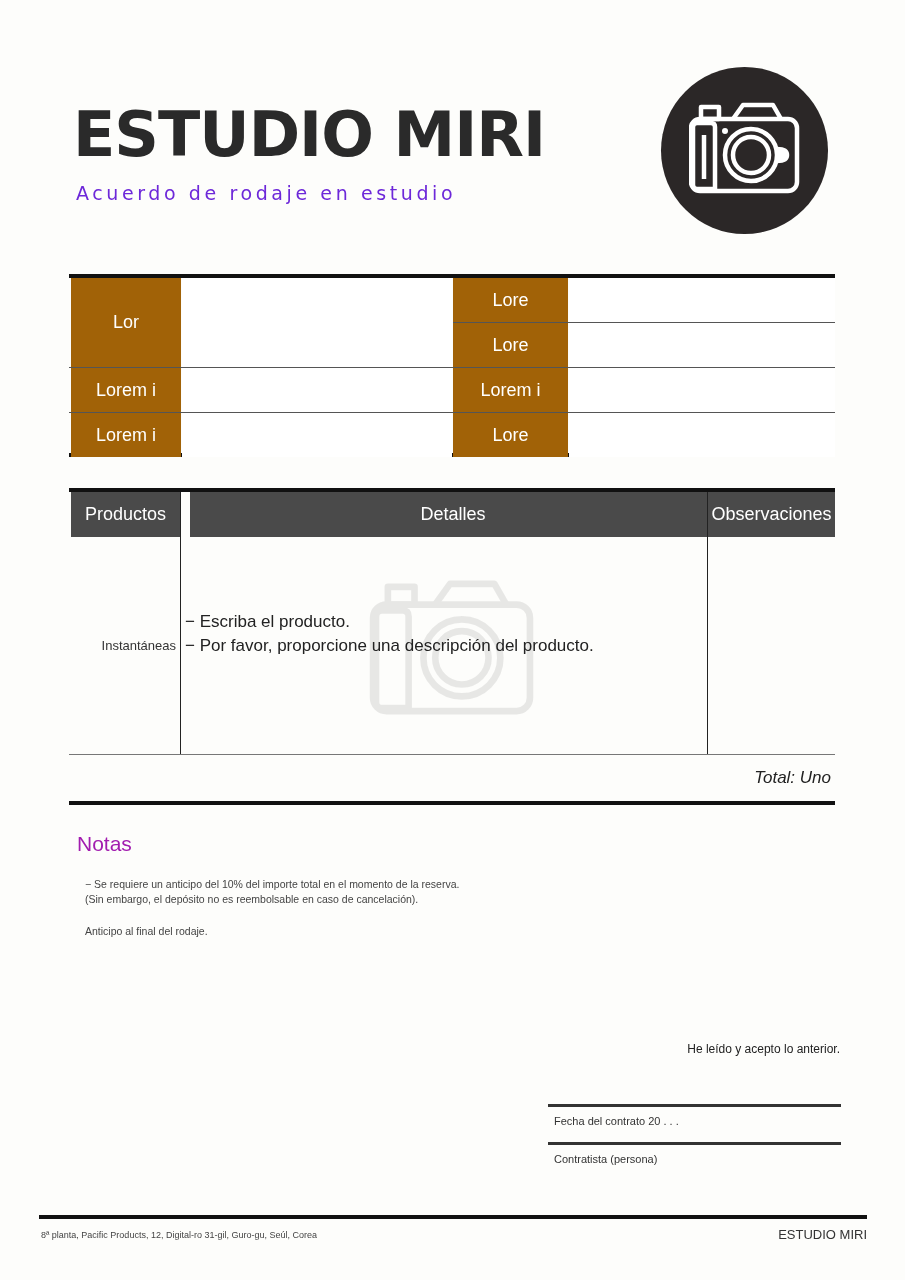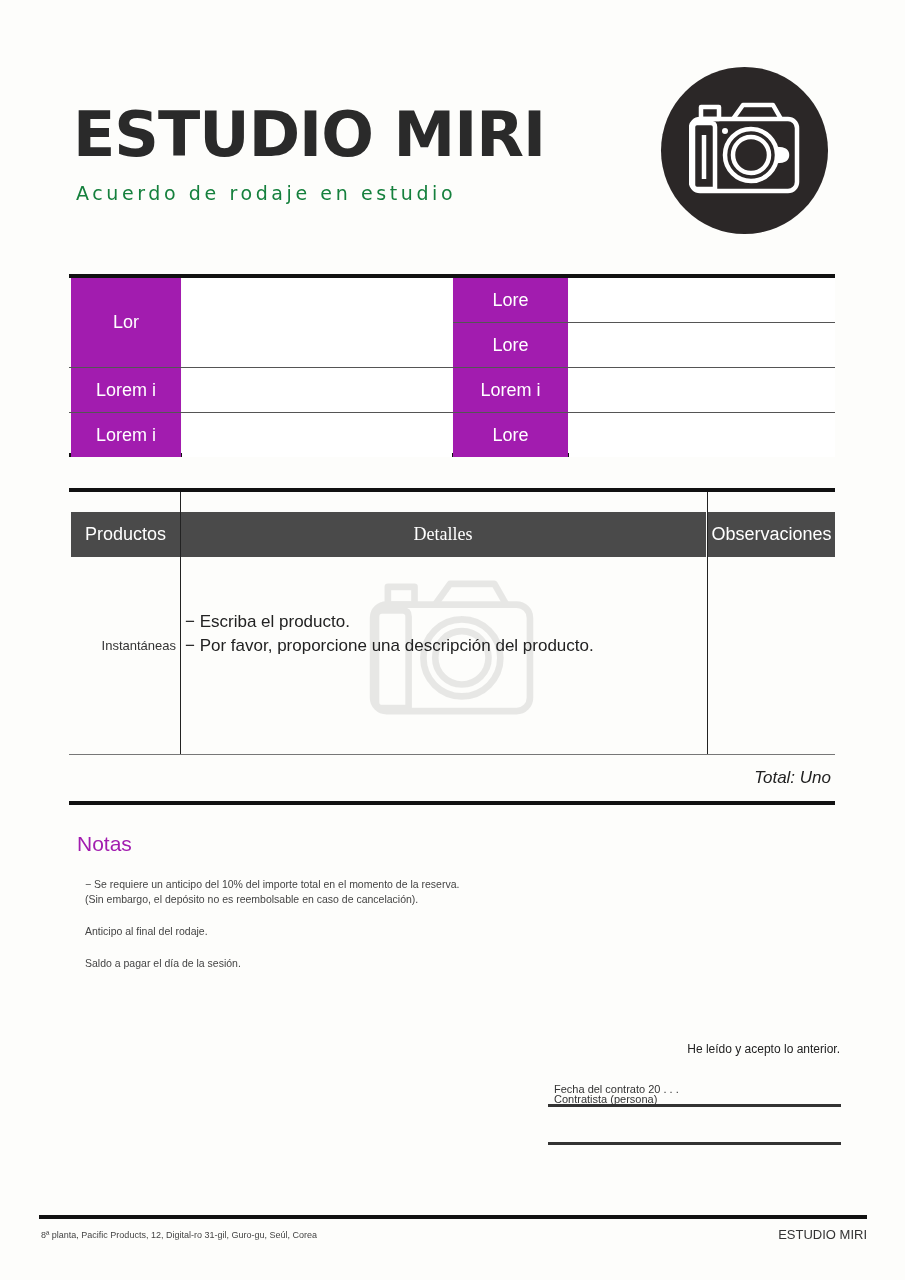--- a/index.html
+++ b/index.html
@@ -7,63 +7,63 @@
   body { position: relative; font-family: "Liberation Sans", sans-serif; color: #222; }
 
   .brand-title {
     position: absolute; left: 73px; top: 104px;
     font-family: "DejaVu Sans", sans-serif; font-weight: bold;
     font-size: 62px; letter-spacing: -1px; color: #2a2a2a; line-height: 1;
   }
   .brand-sub {
     position: absolute; left: 76px; top: 182px;
     font-family: "DejaVu Sans", sans-serif;
-    font-size: 19px; letter-spacing: 3.6px; color: #15803d;
+    font-size: 19px; letter-spacing: 3.6px; color: #6d28d9;
   }
   .logo-circle {
     position: absolute; left: 661px; top: 67px; width: 167px; height: 167px;
     border-radius: 50%; background: #2b2727;
   }
   .logo-circle svg { position: absolute; left: 28px; top: 30px; }
 
   
   .info-table {
     position: absolute; left: 69px; top: 274px; width: 766px; height: 183px;
     border-top: 4px solid #111; border-bottom: 4px solid #111;
   }
   .cell { position: absolute; display: flex; align-items: center; justify-content: center; }
-  .hdr { background: #a21caf; color: #fff; font-size: 18px; }
+  .hdr { background: #a16207; color: #fff; font-size: 18px; }
   .val { background: #fff; }
   .hline { position: absolute; height: 1px; background: #555; }
   .vline { position: absolute; width: 1px; background: #555; }
 
   
   .prod-table {
     position: absolute; left: 69px; top: 488px; width: 766px; height: 316px;
     border-top: 4px solid #111;
   }
   .prod-hdr { position: absolute; top: 0; height: 45px; background: #4a4a4a; color: #fff;
-    font-size: 18px; display: flex; align-items: center; justify-content: center; margin-top: 20px; }
+    font-size: 18px; display: flex; align-items: center; justify-content: center; }
   .watermark { position: absolute; left: 367px; top: 572px; opacity: 0.1; }
   .product-name { position: absolute; left: 0; width: 111px; top: 45px; height: 217px;
     display: flex; align-items: center; justify-content: flex-end; padding-right: 4px;
     font-size: 13px; color: #333; }
   .details { position: absolute; left: 116px; top: 118px; font-size: 17px; color: #222; line-height: 23.5px; }
   .total { position: absolute; right: 4px; top: 276px; font-size: 17px; color: #222; font-style: italic; }
   .bottom-rule { position: absolute; left: 0; top: 309px; width: 766px; height: 4px; background: #111; }
 
   
   .notes-title { position: absolute; left: 77px; top: 832px; font-size: 21px; color: #a21caf; }
   .notes { position: absolute; left: 85px; top: 877px; font-size: 10.5px; color: #444; line-height: 15px; }
   .notes p { margin-bottom: 17px; }
 
   
   .agree { position: absolute; right: 65px; top: 1042px; font-size: 12px; color: #222; }
   .sig-line { position: absolute; left: 548px; width: 293px; height: 3px; background: #333; }
-  .sig-label { position: absolute; left: 554px; font-size: 11px; color: #333; }
+  .sig-label { position: absolute; left: 554px; font-size: 11px; color: #333; margin-top: 32px; }
 
   
   .footer-rule { position: absolute; left: 39px; top: 1215px; width: 828px; height: 4px; background: #111; }
   .footer-addr { position: absolute; left: 41px; top: 1230px; font-size: 9px; color: #444; }
   .footer-brand { position: absolute; right: 38px; top: 1227px; font-size: 13px; color: #333; }
 </style>
 </head>
 <body>
 
 <div class="brand-title">ESTUDIO MIRI</div>
@@ -102,21 +102,21 @@
   <div class="cell val" style="left:500px;top:90px;width:266px;height:44px;"></div>
   <div class="cell val" style="left:500px;top:135px;width:266px;height:44px;"></div>
 
   <div class="hline" style="left:384px;top:44px;width:382px;"></div>
   <div class="hline" style="left:0;top:89px;width:766px;"></div>
   <div class="hline" style="left:0;top:134px;width:766px;"></div>
 </div>
 
 <div class="prod-table">
   <div class="prod-hdr" style="left:2px;width:109px;">Productos</div>
-  <div class="prod-hdr" style="left:111px;width:526px;font-family:Liberation Serif, serif;">Detalles</div>
+  <div class="prod-hdr" style="left:121px;width:526px;">Detalles</div>
   <div class="prod-hdr" style="left:639px;width:127px;">Observaciones</div>
 
   <div class="vline" style="left:111px;top:0;height:262px;background:#222;"></div>
   <div class="vline" style="left:638px;top:0;height:262px;background:#222;"></div>
   <div class="hline" style="left:0;top:262px;width:766px;background:#777;"></div>
 
   <div class="product-name">Instantáneas</div>
   <div class="details">
     <div>− Escriba el producto.</div>
     <div>− Por favor, proporcione una descripción del producto.</div>
@@ -138,26 +138,23 @@
 
 <div class="notes-title">Notas</div>
 <div class="notes">
   <p>
     <span>− Se requiere un anticipo del 10% del importe total en el momento de la reserva.</span><br>
     <span>(Sin embargo, el depósito no es reembolsable en caso de cancelación).</span>
   </p>
   <p>
     <span>Anticipo al final del rodaje.</span>
   </p>
-  <p>
-    <span>Saldo a pagar el día de la sesión.</span>
-  </p>
 </div>
 
 <div class="agree">He leído y acepto lo anterior.</div>
 <div class="sig-label" style="top:1083px;">Fecha del contrato 20 . . .</div>
 <div class="sig-line" style="top:1104px;"></div>
-<div class="sig-label" style="top:1093px;">Contratista (persona)</div>
+<div class="sig-label" style="top:1121px;">Contratista (persona)</div>
 <div class="sig-line" style="top:1142px;"></div>
 
 <div class="footer-rule"></div>
 <div class="footer-addr">8ª planta, Pacific Products, 12, Digital-ro 31-gil, Guro-gu, Seúl, Corea</div>
 <div class="footer-brand">ESTUDIO MIRI</div>
 
 </body></html>

